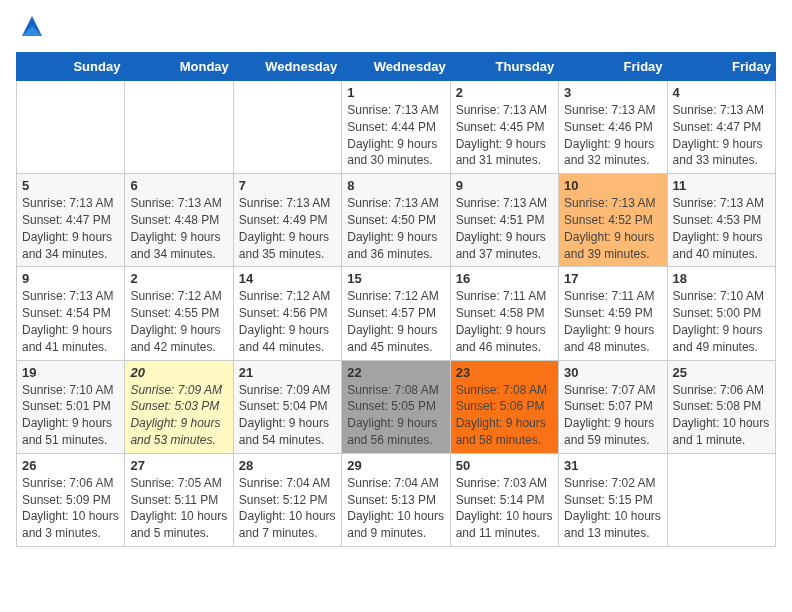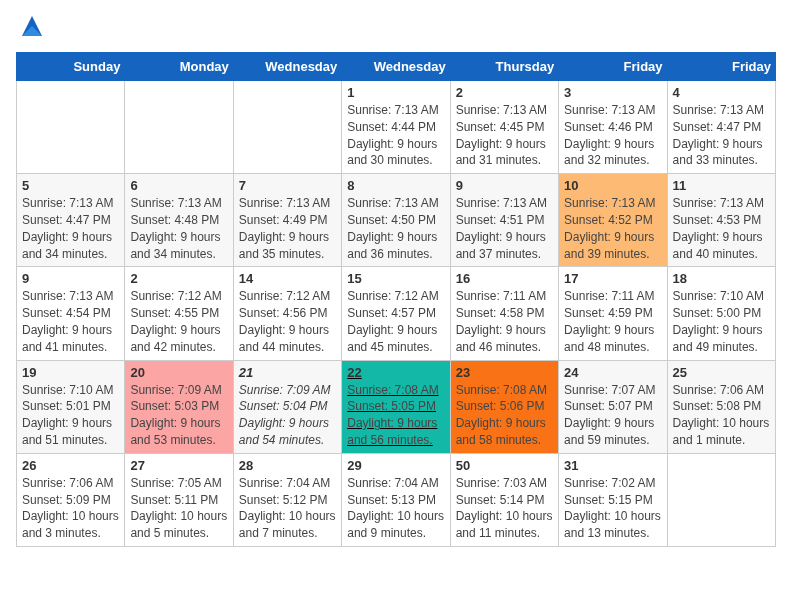--- a/index.html
+++ b/index.html
@@ -198,38 +198,38 @@
         <td>
           <div class="day-number">18</div>
           <div class="day-info">Sunrise: 7:10 AM<br>Sunset: 5:00 PM<br>Daylight: 9 hours<br>and 49 minutes.</div>
         </td>
       </tr>
       <tr>
         <td style="background: rgb(247, 247, 247);">
           <div class="day-number">19</div>
           <div class="day-info">Sunrise: 7:10 AM<br>Sunset: 5:01 PM<br>Daylight: 9 hours<br>and 51 minutes.</div>
         </td>
-        <td style="background: #fca5a5;">
+        <td style="background: #fef9c3; font-style: italic;">
           <div class="day-number">20</div>
           <div class="day-info">Sunrise: 7:09 AM<br>Sunset: 5:03 PM<br>Daylight: 9 hours<br>and 53 minutes.</div>
         </td>
-        <td style="background: rgb(247, 247, 247); font-style: italic;">
+        <td style="background: rgb(247, 247, 247);">
           <div class="day-number">21</div>
           <div class="day-info">Sunrise: 7:09 AM<br>Sunset: 5:04 PM<br>Daylight: 9 hours<br>and 54 minutes.</div>
         </td>
-        <td style="background: #14b8a6; text-decoration: underline;">
+        <td style="background: #a3a3a3;">
           <div class="day-number">22</div>
           <div class="day-info">Sunrise: 7:08 AM<br>Sunset: 5:05 PM<br>Daylight: 9 hours<br>and 56 minutes.</div>
         </td>
         <td style="background: #f97316;">
           <div class="day-number">23</div>
           <div class="day-info">Sunrise: 7:08 AM<br>Sunset: 5:06 PM<br>Daylight: 9 hours<br>and 58 minutes.</div>
         </td>
         <td style="background: rgb(247, 247, 247);">
-          <div class="day-number">24</div>
+          <div class="day-number">30</div>
           <div class="day-info">Sunrise: 7:07 AM<br>Sunset: 5:07 PM<br>Daylight: 9 hours<br>and 59 minutes.</div>
         </td>
         <td style="background: rgb(247, 247, 247);">
           <div class="day-number">25</div>
           <div class="day-info">Sunrise: 7:06 AM<br>Sunset: 5:08 PM<br>Daylight: 10 hours<br>and 1 minute.</div>
         </td>
       </tr>
       <tr>
         <td>
           <div class="day-number">26</div>

